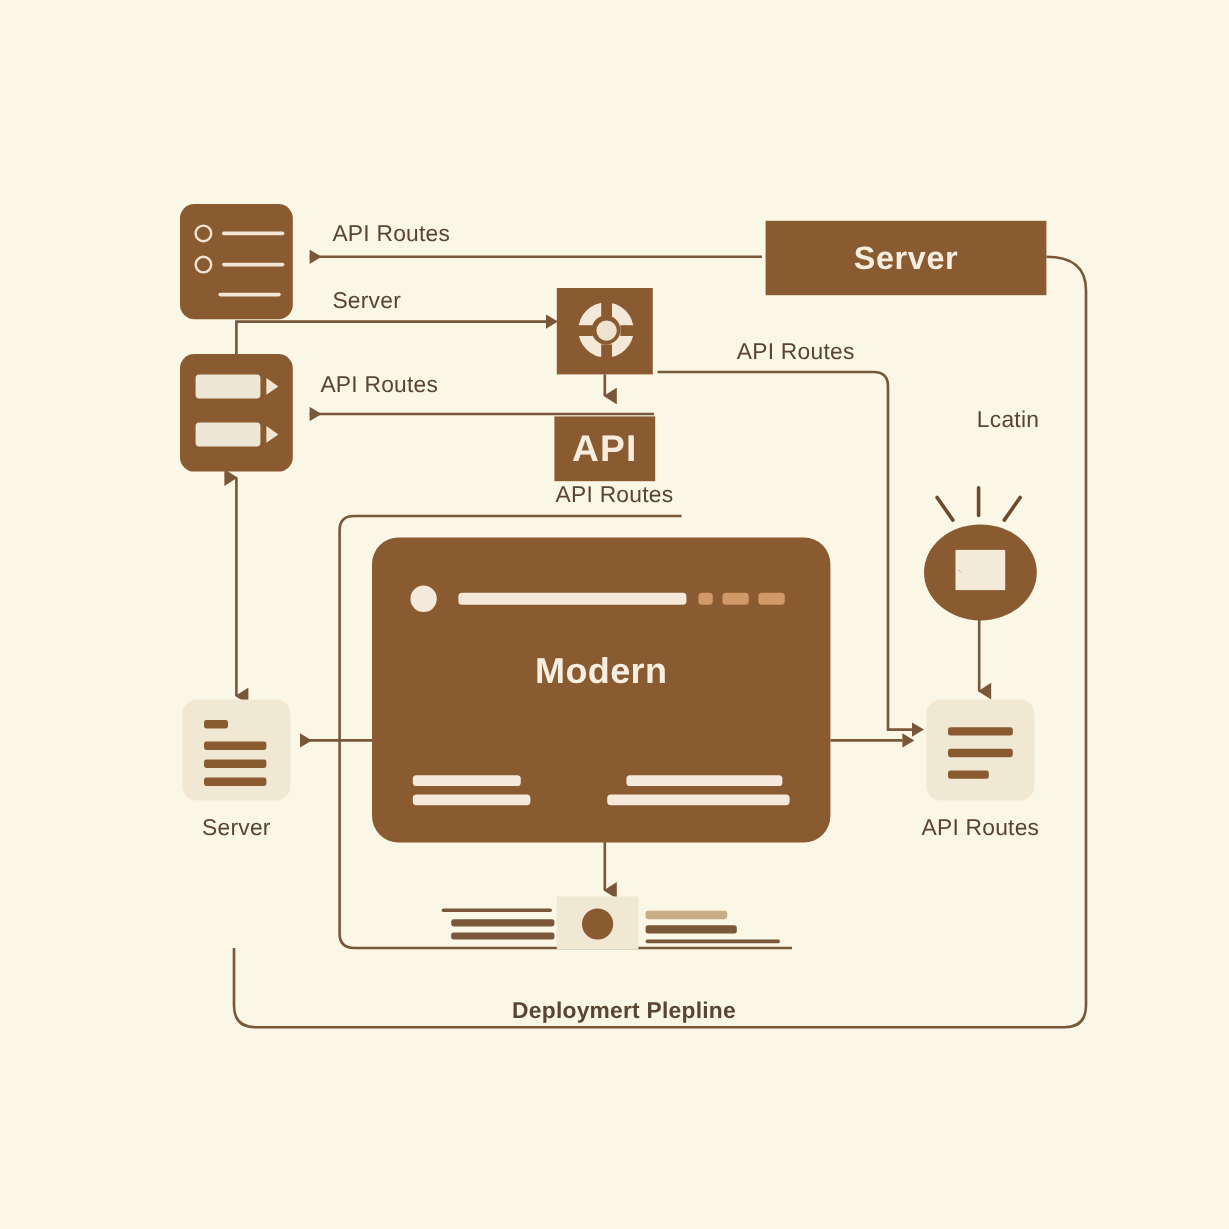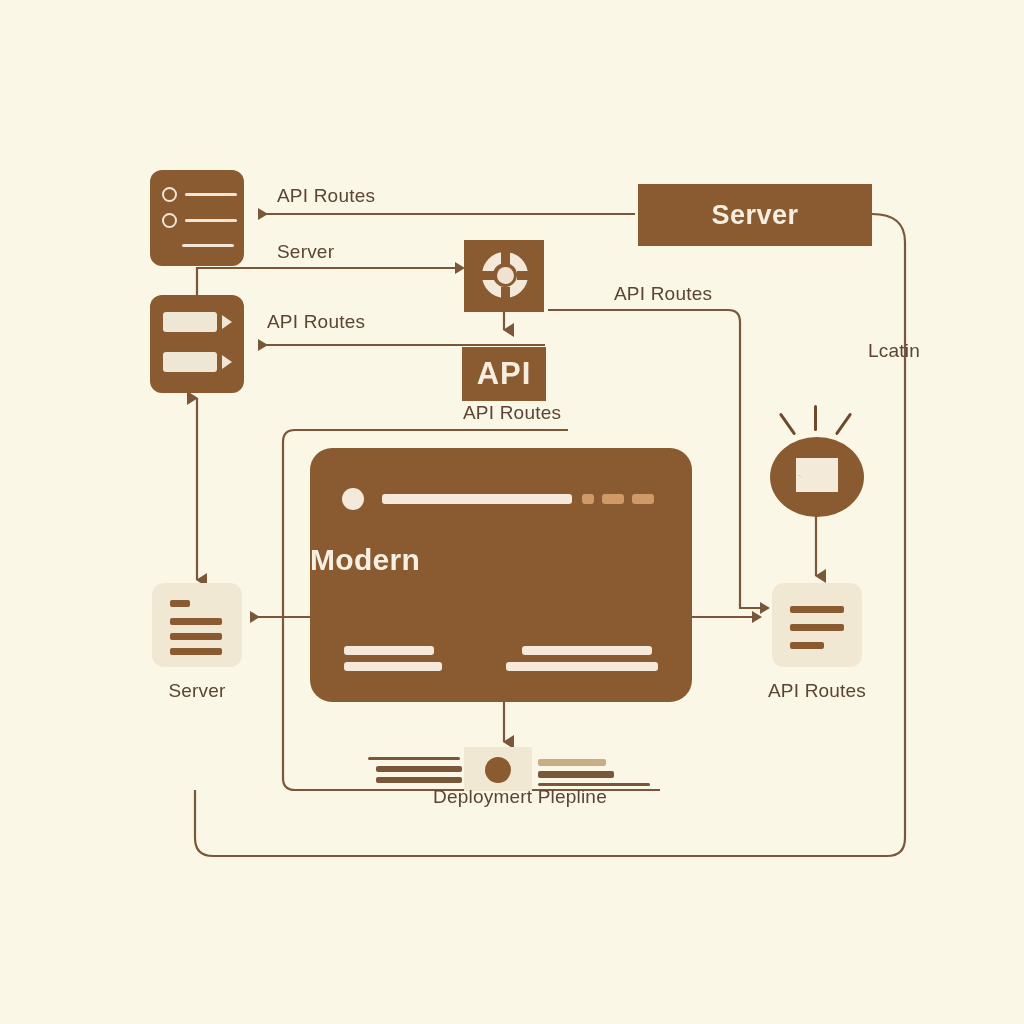--- a/index.html
+++ b/index.html
@@ -145,20 +145,21 @@
   }
   .aw-bar {
     position: absolute;
     border-radius: 3px;
   }
   .aw-bar.light { background: #f4e9da; }
   .aw-bar.tan   { background: #cf9a68; }
   .aw-title {
     position: absolute;
     width: 100%;
+    text-align: center;
     color: #f7efe2;
     font-size: 30px;
     font-weight: bold;
     line-height: 1.05;
     letter-spacing: .3px;
   }
 
   
   .card-light {
     position: absolute;
@@ -317,36 +318,36 @@
   <div class="node-label" style="left:737px;top:680px;width:160px;">API Routes</div>
 
   <div class="node" style="left:762px;top:405px;width:108px;height:112px;">
     <div class="ray" style="left:52px;top:0px;width:3px;height:26px;"></div>
     <div class="ray" style="left:24px;top:6px;width:3px;height:26px;transform:rotate(-35deg);"></div>
     <div class="ray" style="left:80px;top:6px;width:3px;height:26px;transform:rotate(35deg);"></div>
     <div class="badge-circle" style="left:8px;top:32px;width:94px;height:80px;"></div>
     <div class="badge-inner" style="left:34px;top:53px;width:42px;height:34px;
                 clip-path:polygon(0% 0%,100% 0%,100% 100%,0% 100%,0% 72%,14% 58%,2% 44%,16% 34%,40% 62%,96% 4%,100% 8%,42% 78%,10% 46%,6% 50%,20% 64%,0% 84%);"></div>
   </div>
-  <div class="node-label" style="left:760px;top:340px;width:160px;text-align:right;">Lcatin</div>
+  <div class="node-label" style="left:760px;top:340px;width:160px;text-align:center;">Lcatin</div>
 
   <div class="node" style="left:360px;top:745px;width:300px;height:48px;">
 
     <div class="pipe-line" style="left:8px;top:12px;width:92px;height:3px;background:#7a5738;"></div>
     <div class="pipe-line" style="left:16px;top:21px;width:86px;height:6px;background:#7a5738;"></div>
     <div class="pipe-line" style="left:16px;top:32px;width:86px;height:6px;background:#7a5738;"></div>
 
     <div class="pipe-box" style="left:104px;top:2px;width:68px;height:44px;"></div>
     <div class="pipe-dot" style="left:125px;top:12px;width:26px;height:26px;"></div>
 
     <div class="pipe-line" style="left:178px;top:14px;width:68px;height:7px;background:#c9ad85;"></div>
     <div class="pipe-line" style="left:178px;top:26px;width:76px;height:7px;background:#7a5738;"></div>
     <div class="pipe-line" style="left:178px;top:38px;width:112px;height:3px;background:#7a5738;"></div>
   </div>
-  <div class="node-label" style="left:380px;top:786px;width:280px;">Deploymert Plepline</div>
+  <div class="node-label" style="left:380px;top:832px;width:280px;font-weight:bold;">Deploymert Plepline</div>
 
   <div class="wire-label" style="left:277px;top:185px;">API Routes</div>
   <div class="wire-label" style="left:277px;top:241px;">Server</div>
   <div class="wire-label" style="left:267px;top:311px;">API Routes</div>
   <div class="wire-label" style="left:614px;top:283px;">API Routes</div>
   <div class="wire-label" style="left:463px;top:402px;">API Routes</div>
 
 </div>
 
 </body></html>

